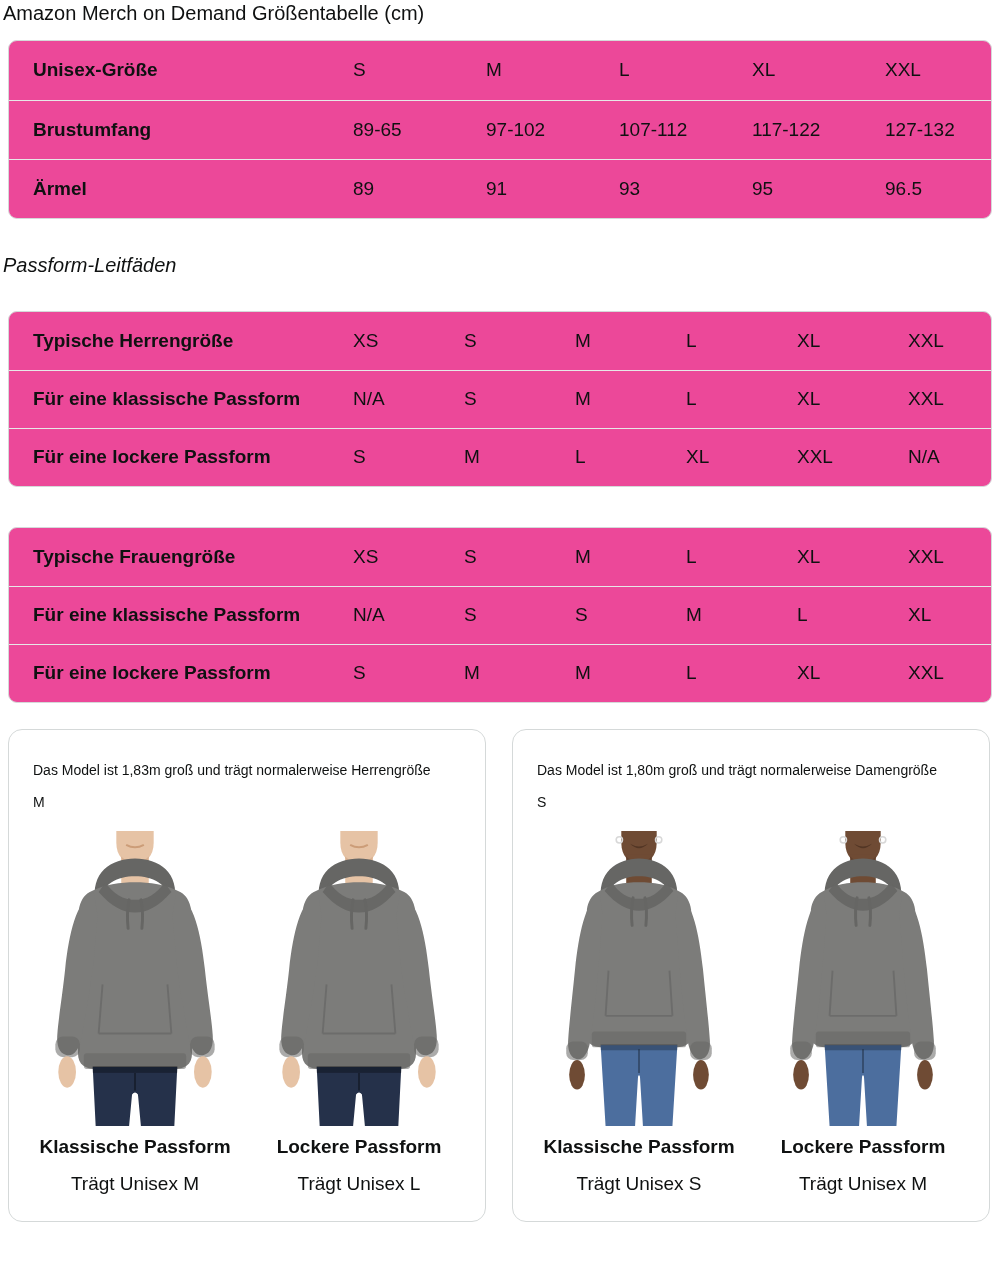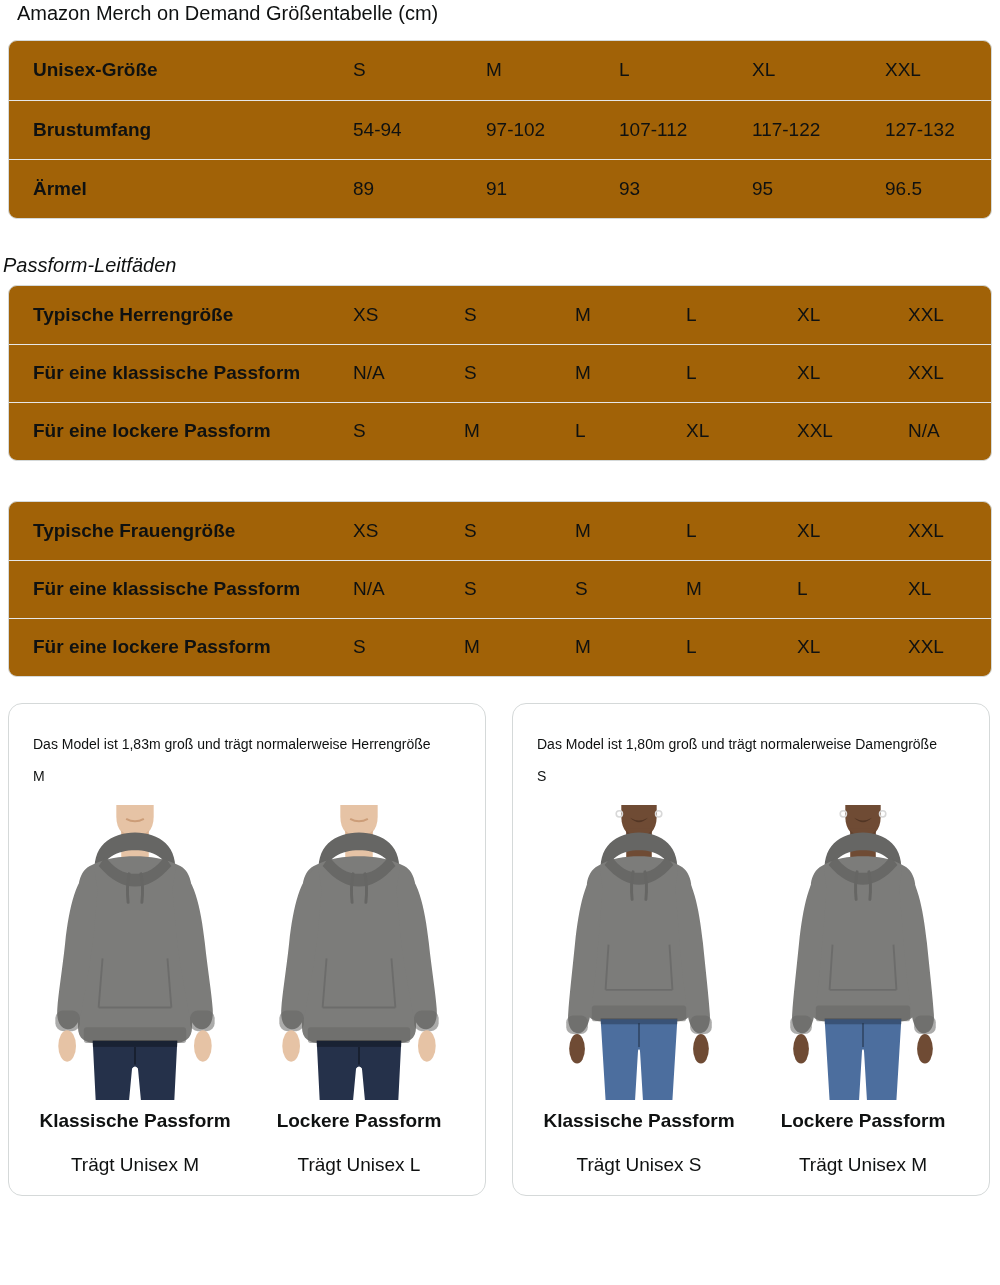--- a/index.html
+++ b/index.html
@@ -10,44 +10,44 @@
     --jeans-dark:#25314A; --jeans-medium:#4C6E9E;
   }
   *{box-sizing:border-box;}
   html,body{margin:0;padding:0;}
   body{
     width:1000px;background:#fff;color:var(--text);
     font-family:"Liberation Sans","DejaVu Sans",sans-serif;
     -webkit-font-smoothing:antialiased;
   }
   .page{width:1000px;padding-bottom:2px;}
-  .page-title{font-size:20px;font-weight:400;margin:0;padding:1px 0 0 17px;line-height:24px;}
-
-  .table-card{margin:15px 8px 0 8px;border:1px solid var(--border);border-radius:9px;overflow:hidden;background:#a16207;}
+  .page-title{font-size:20px;font-weight:400;margin:0;padding:1px 0 0 3px;line-height:24px;}
+
+  .table-card{margin:15px 8px 0 8px;border:1px solid var(--border);border-radius:9px;overflow:hidden;background:#ec4899;}
   table{width:100%;border-collapse:collapse;table-layout:fixed;}
   th,td{font-size:19px;font-weight:400;text-align:left;vertical-align:middle;padding:0;}
   th.row-label{font-weight:700;padding-left:24px;}
   .size-table tr{height:59px;}
   .fit-table tr{height:58px;}
   tr + tr th, tr + tr td{border-top:1px solid var(--divider);}
 
   .note{font-size:17px;margin:17px 0 0 3px;line-height:21px;}
   .section-heading{font-size:20px;font-weight:400;margin:34px 0 0 3px;line-height:24px;font-style:italic;}
-  .fit-a{margin-top:8px;}
+  .fit-a{margin-top:34px;}
   .fit-b{margin-top:40px;}
 
   .cards{display:flex;gap:26px;margin:26px 8px 0 8px;}
   .model-card{width:478px;height:493px;border:1px solid var(--border);border-radius:14px;padding:24px 20px 20px 20px;background:#fff;}
   .card-desc{font-size:14px;line-height:32px;margin:0 0 13px 4px;max-width:400px;}
   .figures{display:flex;justify-content:space-between;}
   .figures figure{margin:0;width:212px;text-align:center;}
   .photo{width:212px;height:295px;}
   .photo svg{width:100%;height:100%;display:block;}
   .fit-label{font-size:19px;font-weight:700;margin-top:9px;line-height:23px;text-align:center;}
-  .size-label{font-size:19px;margin-top:21px;line-height:23px;}
+  .size-label{font-size:19px;margin-top:14px;line-height:23px;}
 
   .model--male{--skin:var(--skin-light);--skin-shadow:var(--skin-light-shadow);--jeans:var(--jeans-dark);}
   .model--female{--skin:var(--skin-dark);--skin-shadow:var(--skin-dark-shadow);--jeans:var(--jeans-medium);}
   .svg-defs{position:absolute;width:0;height:0;overflow:hidden;}
 </style>
 </head>
 <body>
 
 <svg class="svg-defs" aria-hidden="true">
   <defs>
@@ -120,21 +120,21 @@
         <tr>
           <th class="row-label">Unisex-Größe</th>
           <td>S</td>
           <td>M</td>
           <td>L</td>
           <td>XL</td>
           <td>XXL</td>
         </tr>
         <tr>
           <th class="row-label">Brustumfang</th>
-          <td>54-94</td>
+          <td>89-65</td>
           <td>97-102</td>
           <td>107-112</td>
           <td>117-122</td>
           <td>127-132</td>
         </tr>
         <tr>
           <th class="row-label">Ärmel</th>
           <td>89</td>
           <td>91</td>
           <td>93</td>

